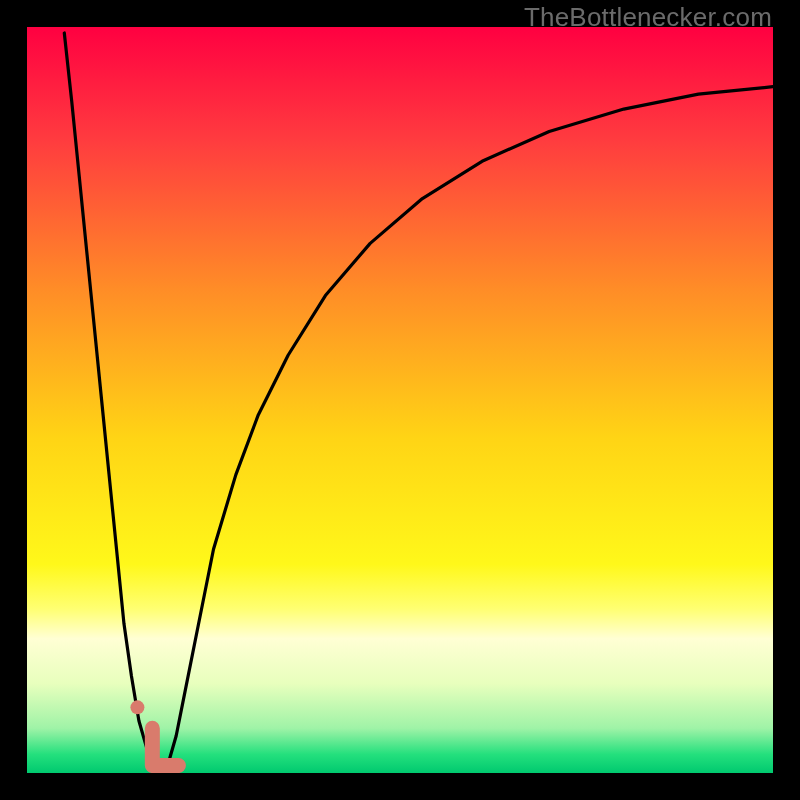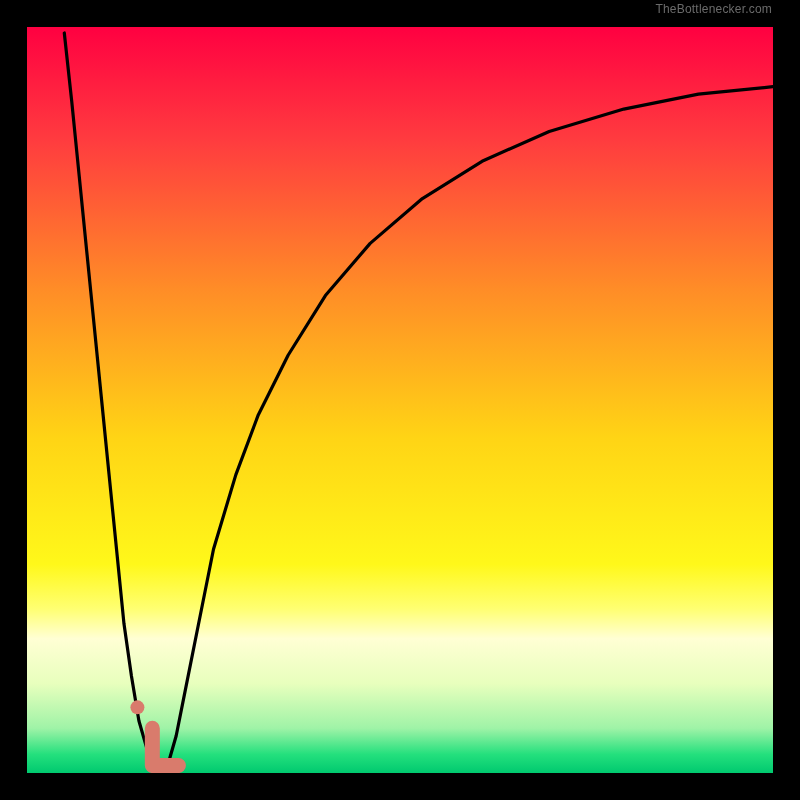--- a/index.html
+++ b/index.html
@@ -22,21 +22,21 @@
     top: 27px;
     width: 746px;
     height: 746px;
     overflow: hidden;
   }
   .watermark {
     position: absolute;
     top: 2px;
     right: 28px;
     font-family: Arial, Helvetica, sans-serif;
-    font-size: 12px;
+    font-size: 26px;
     font-weight: 400;
     letter-spacing: 0.2px;
   }
   svg {
     display: block;
   }
 </style>
 </head>
 <body>
 <div class="frame">

